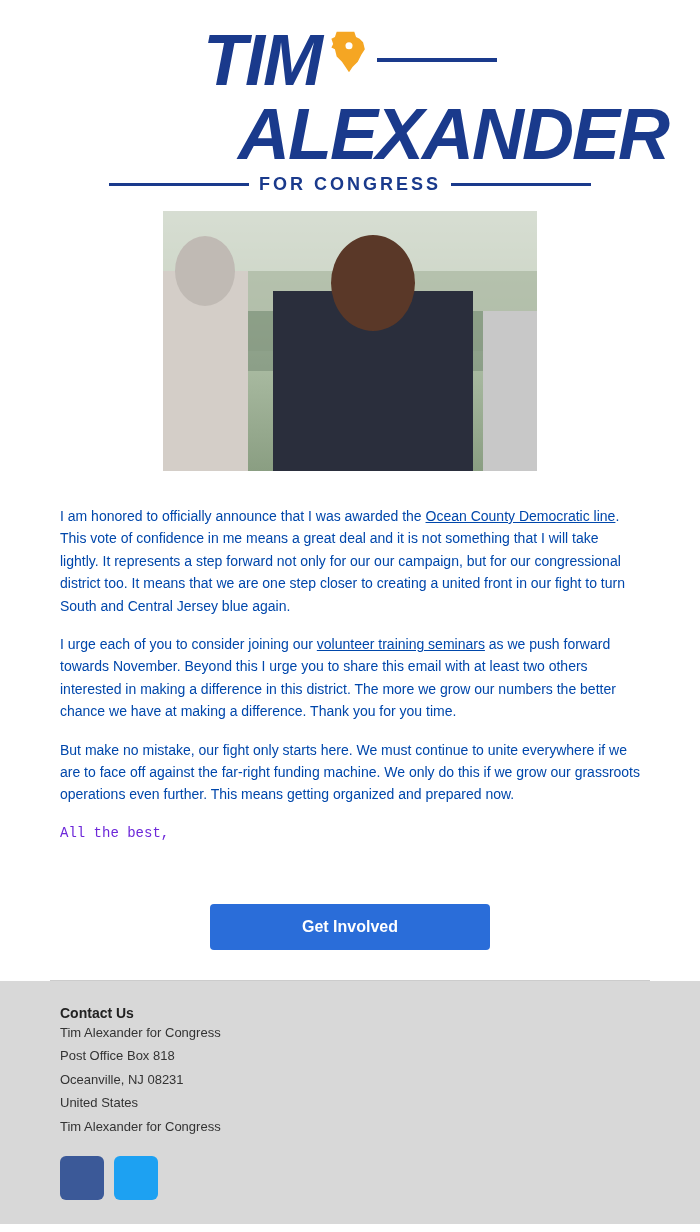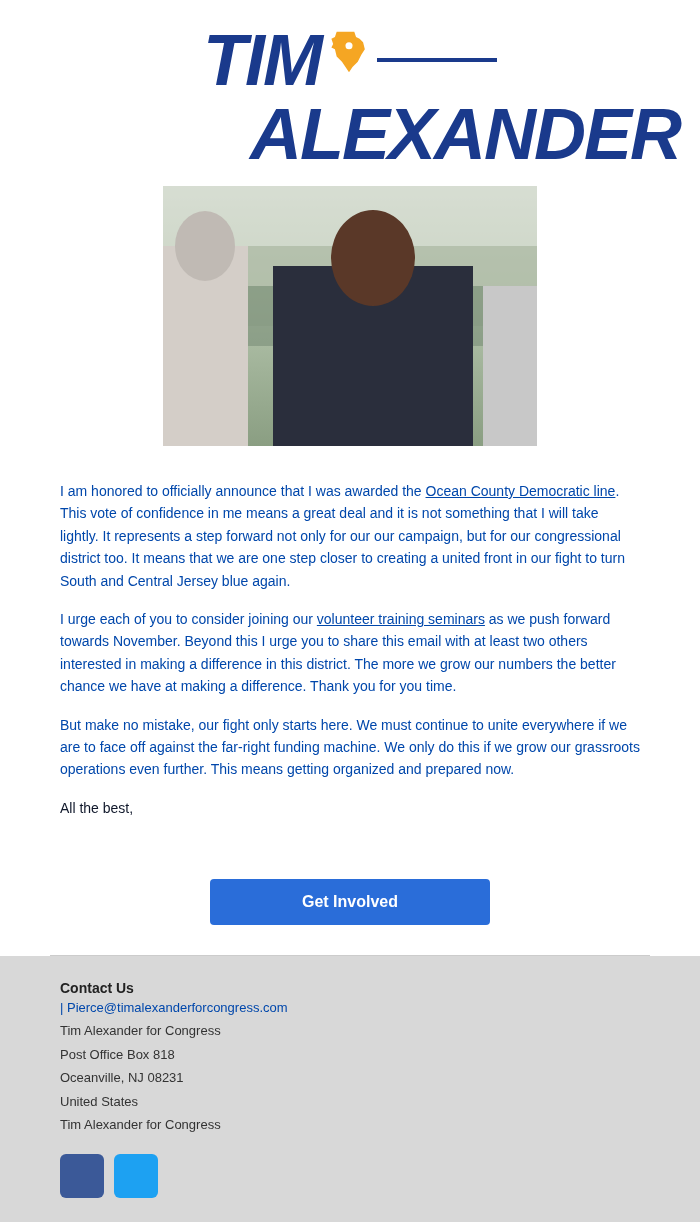--- a/index.html
+++ b/index.html
@@ -10,21 +10,21 @@
       justify-content: center;
       min-height: 1232px;
     }
     .email-wrapper {
       width: 700px;
       background: #fff;
     }
     .header {
       background: #fff;
       text-align: center;
-      padding: 24px 20px 10px;
+      padding: 24px 32px 10px;
     }
     .logo-tim {
       display: flex;
       align-items: center;
       justify-content: center;
       gap: 6px;
       margin-bottom: 2px;
     }
     .logo-tim-text {
       font-size: 72px;
@@ -82,22 +82,23 @@
     }
     .content p {
       margin-bottom: 16px;
       color: #0047ab;
     }
     .content a {
       color: #0047ab;
       text-decoration: underline;
     }
     .content .closing {
-      color: #0f172a;
+      color: #6d28d9;
       margin-top: 8px;
+      font-family: Liberation Mono, monospace;
     }
     .get-involved-wrap {
       text-align: center;
       padding: 20px 0 30px;
     }
     .get-involved-btn {
       background: #2a6dd9;
       color: #fff;
       border: none;
       padding: 14px 92px;
@@ -177,20 +178,25 @@
 
       <svg class="logo-nj-icon" viewBox="0 0 44 50" fill="none" xmlns="http://www.w3.org/2000/svg">
         <path d="M8 2 L6 8 L2 10 L4 16 L2 20 L6 22 L8 30 L14 36 L18 42 L22 48 L26 42 L32 36 L36 28 L40 22 L38 14 L34 10 L30 8 L28 2 Z" fill="#f5a623"></path>
         <circle cx="22" cy="18" r="4" fill="#fff"></circle>
       </svg>
       <div class="logo-line-right"></div>
     </div>
     <div style="text-align:right;">
       <span class="logo-alexander">ALEXANDER</span>
     </div>
+    <div class="logo-for-congress">
+      <div class="congress-line"></div>
+      <span class="congress-text">FOR CONGRESS</span>
+      <div class="congress-line"></div>
+    </div>
 
     <div class="photo-container">
       <div class="photo-bg-trees"></div>
 
       <svg style="position:absolute;inset:0;width:100%;height:100%;" viewBox="0 0 374 260" xmlns="http://www.w3.org/2000/svg">
 
         <rect width="374" height="100" fill="#d8ddd4" opacity="0.6"></rect>
 
         <rect x="0" y="60" width="374" height="80" fill="#9aaa90" opacity="0.5"></rect>
         <rect x="0" y="100" width="374" height="60" fill="#7a8e78" opacity="0.6"></rect>
@@ -220,23 +226,20 @@
 
   <div class="get-involved-wrap">
     <a href="#" class="get-involved-btn">Get Involved</a>
   </div>
 
   <hr class="divider">
 
   <div class="footer">
     <div class="footer-contact-title">Contact Us</div>
     <div class="footer-info">
-      <div>
-        <a href="mailto:Pierce@timalexanderforcongress.com">| Pierce@timalexanderforcongress.com</a>
-      </div>
       <div>Tim Alexander for Congress</div>
       <div>Post Office Box 818</div>
       <div>Oceanville, NJ 08231</div>
       <div>United States</div>
       <div>Tim Alexander for Congress</div>
     </div>
 
     <div class="social-icons">
       <a href="#" class="social-icon fb-icon">
         

